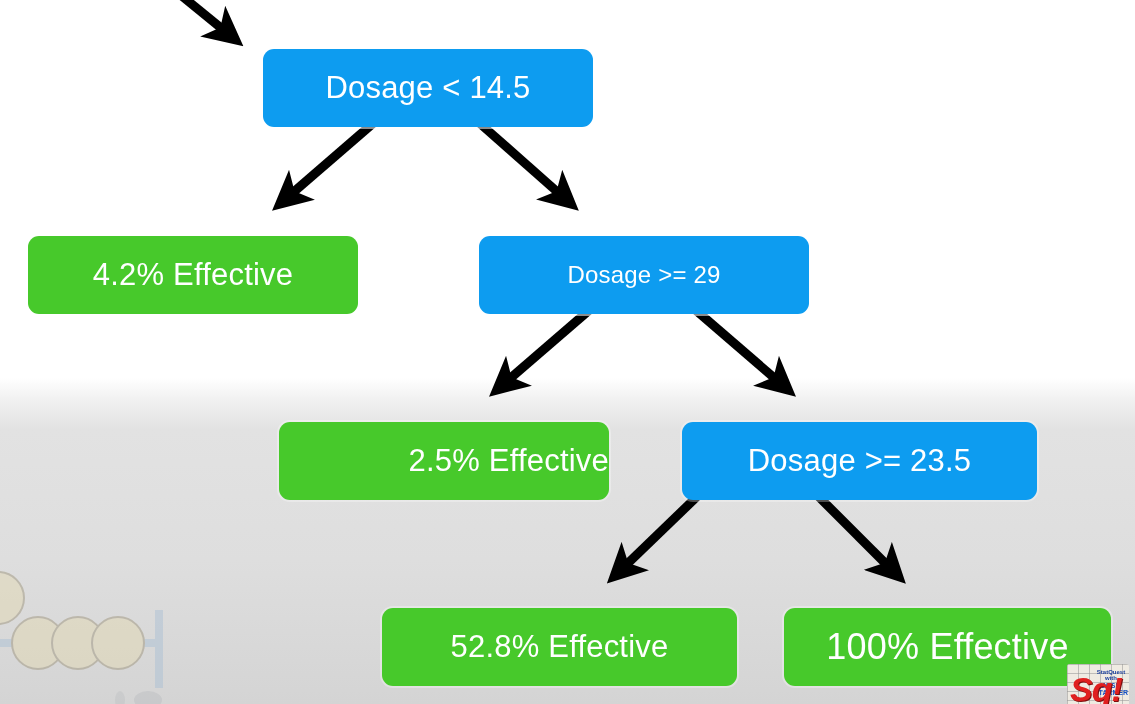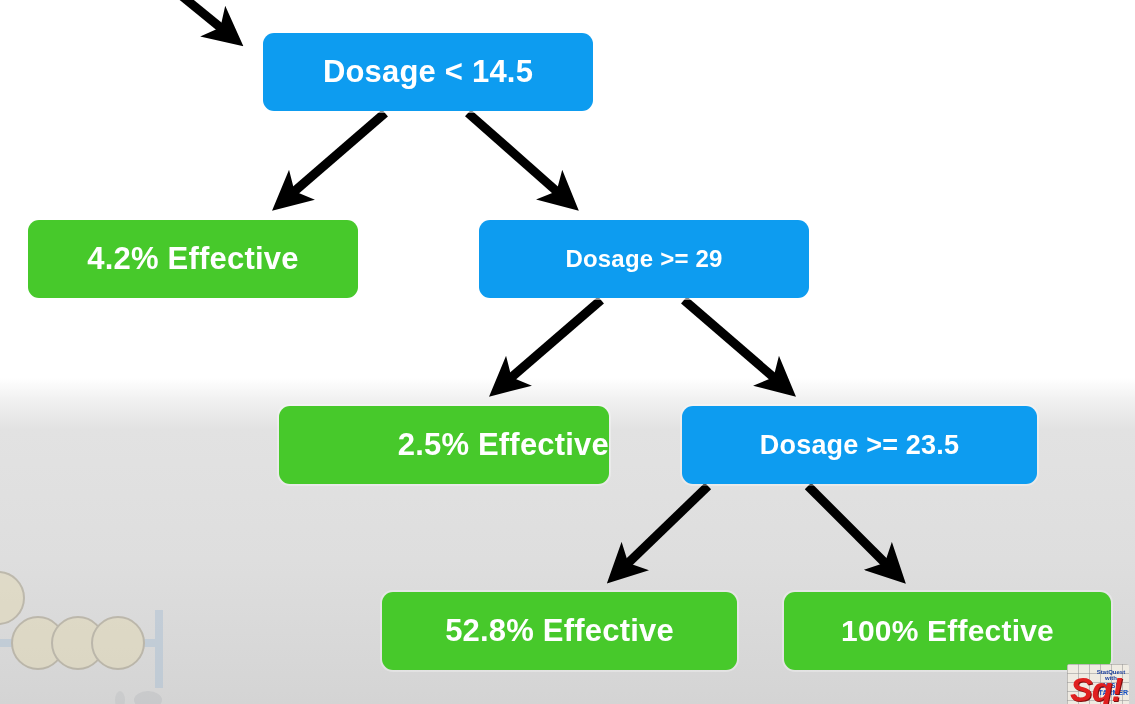--- a/index.html
+++ b/index.html
@@ -41,24 +41,25 @@
 
   
   .node {
     position: absolute;
     display: flex;
     align-items: center;
     justify-content: center;
     border-radius: 11px;
     box-sizing: border-box;
     color: #ffffff;
-    font-weight: bold;
+    font-weight: normal;
     letter-spacing: .2px;
     white-space: nowrap;
     text-rendering: optimizeLegibility;
+    margin-top: 16px;
   }
   .node.blue  { background: #0d9cf0; }
   .node.green { background: #47c92b; }
 
   
   .node.blue  { box-shadow: 0 0 0 2px rgba(255,255,255,.55); }
   .node.green { box-shadow: 0 0 0 2px rgba(255,255,255,.45); }
 
   
   .node.soft { box-shadow: 0 0 0 2px rgba(255,255,255,.30); }
@@ -164,29 +165,29 @@
   </div>
 
   <div class="node blue" style="left:479px; top:220px; width:330px; height:78px; font-size:24px;">
     <span>Dosage &gt;= 29</span>
   </div>
 
   <div class="node green soft" style="left:279px; top:406px; width:330px; height:78px; font-size:31px;justify-content:flex-end;">
     <span>2.5% Effective</span>
   </div>
 
-  <div class="node blue soft" style="left:682px; top:406px; width:355px; height:78px; font-size:27px;">
+  <div class="node blue soft" style="left:682px; top:406px; width:355px; height:78px; font-size:31px;">
     <span>Dosage &gt;= 23.5</span>
   </div>
 
   <div class="node green soft" style="left:382px; top:592px; width:355px; height:78px; font-size:31px;">
     <span>52.8% Effective</span>
   </div>
 
-  <div class="node green soft" style="left:784px; top:592px; width:327px; height:78px; font-size:30px;">
+  <div class="node green soft" style="left:784px; top:592px; width:327px; height:78px; font-size:36px;">
     <span>100% Effective</span>
   </div>
 
   <div id="logo">
     <div class="brick"></div>
     <div class="tagline">
       <span>StatQuest with</span>
       <span class="big">JOSH STARMER</span>
     </div>
     <div class="sq">Sq!</div>

